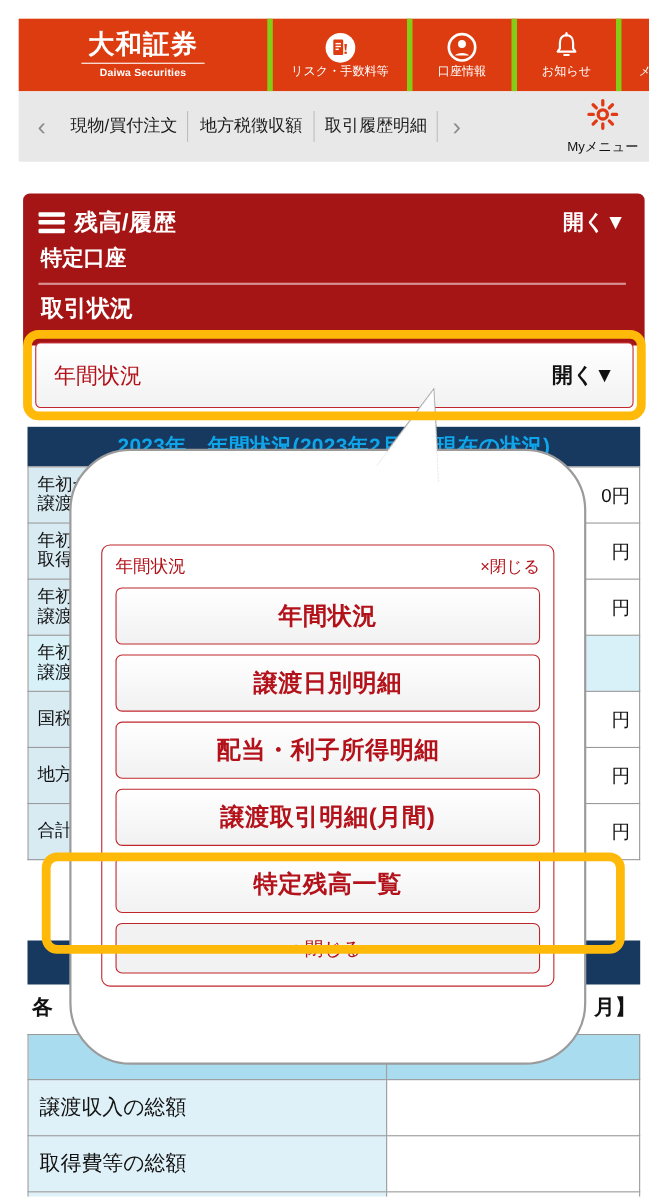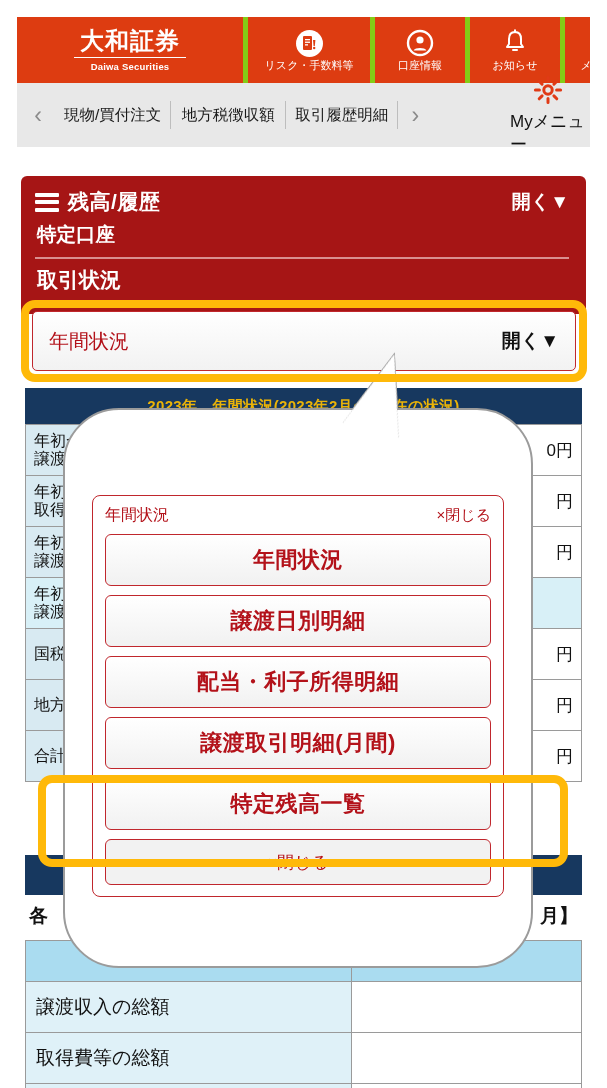--- a/index.html
+++ b/index.html
@@ -56,21 +56,21 @@
   .chev{color:#8b8b8b;font-size:23px;width:34px;text-align:center;flex:0 0 34px;font-weight:300;}
   .subnav-item{
     font-size:15.5px;color:#1a1a1a;text-align:center;padding:0 9px;
     line-height:1.18;white-space:normal;
   }
   .subnav-sep{width:1px;height:28px;background:#bdbdbd;flex:0 0 1px;}
   .mymenu{
     flex:0 0 76px;display:flex;flex-direction:column;align-items:center;
     justify-content:center;gap:1px;margin-left:auto;
   }
-  .mymenu .lbl{font-size:17px;color:#111;}
+  .mymenu .lbl{font-size:12px;color:#111;}
 
   
   .redpanel{
     position:absolute;left:21px;top:176px;width:565px;height:138px;
     background:#a61515;border-radius:6px 6px 0 0;color:#fff;
     box-sizing:border-box;padding:12px 17px 0 14px;overflow:hidden;
   }
   .redpanel-row1{display:flex;align-items:center;}
   .rp-hamb{display:flex;flex-direction:column;gap:3.5px;margin-right:9px;}
   .rp-hamb i{display:block;width:24px;height:4px;background:#fff;border-radius:1px;}
@@ -94,21 +94,21 @@
     background:linear-gradient(180deg,#ffffff 0%,#f2f2f2 100%);
     border:1.5px solid #c0272d;border-radius:5px;box-sizing:border-box;
     display:flex;align-items:center;padding:0 16px;z-index:30;
   }
   .selectbox .val{font-size:20px;color:#b3121a;}
   .selectbox .caret{margin-left:auto;font-size:19px;color:#111;font-weight:bold;}
 
   
   .tbl-title{
     position:absolute;left:25px;top:388px;width:557px;height:36px;
-    background:#17385f;color:#eab308;font-size:15px;font-weight:bold;
+    background:#17385f;color:#0ea5e9;font-size:19px;font-weight:bold;
     display:flex;align-items:center;justify-content:center;letter-spacing:.3px;
   }
 
   
   .tbl-annual{
     position:absolute;left:25px;top:424px;width:557px;
     border-collapse:collapse;table-layout:fixed;font-size:17px;
   }
   .tbl-annual td{border:1px solid #9a9a9a;height:46px;padding:2px 8px;vertical-align:middle;}
   .tbl-annual td.k{width:300px;background:#d8eaf2;color:#111;line-height:1.1;font-size:16px;}

